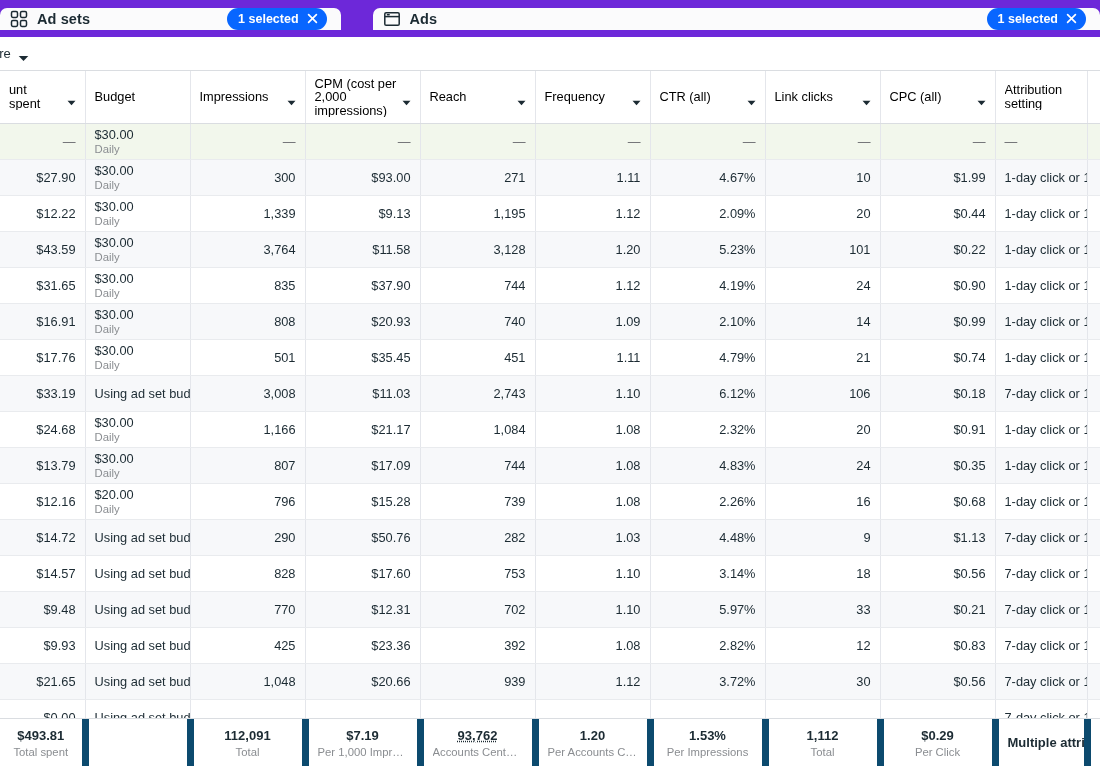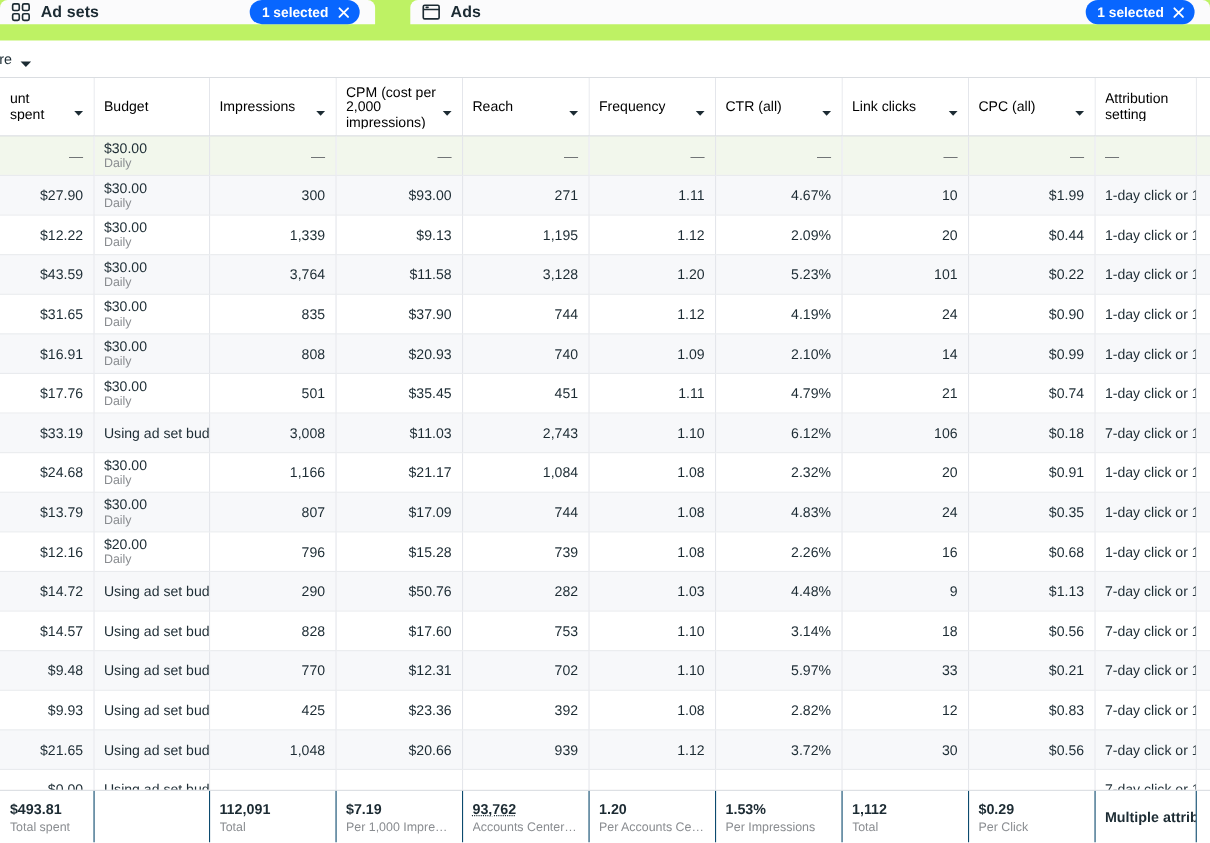--- a/index.html
+++ b/index.html
@@ -9,23 +9,23 @@
     background: #ffffff;
     font-family: "Liberation Sans", sans-serif;
     -webkit-font-smoothing: antialiased;
   }
   * { box-sizing: border-box; }
 
   
   .tabbar {
     position: relative;
     height: 37px;
-    background: #bef264;
+    background: #6d28d9;
     display: flex;
-    align-items: flex-start;
+    align-items: center;
     gap: 24px;
   }
   .tab {
     background: #fbfbfc;
     display: flex;
     align-items: center;
     gap: 9px;
     padding: 0 14px 0 10px;
     position: relative;
     border-top-left-radius: 7px;
@@ -164,23 +164,23 @@
     background: #ffffff;
     border-top: 1px solid #dadde1;
   }
   table.sumgrid {
     border-collapse: collapse;
     table-layout: fixed;
     width: 1104px;
     height: 48px;
   }
   table.sumgrid td {
-    border-right: 1px solid #0c4a6e;
+    border-right: 7px solid #0c4a6e;
     padding: 0 9px;
-    text-align: left;
+    text-align: center;
     vertical-align: middle;
     overflow: hidden;
     white-space: nowrap;
     text-overflow: ellipsis;
   }
   .sum-main {
     display: block;
     font-size: 13px;
     font-weight: bold;
     color: #1c2b33;

